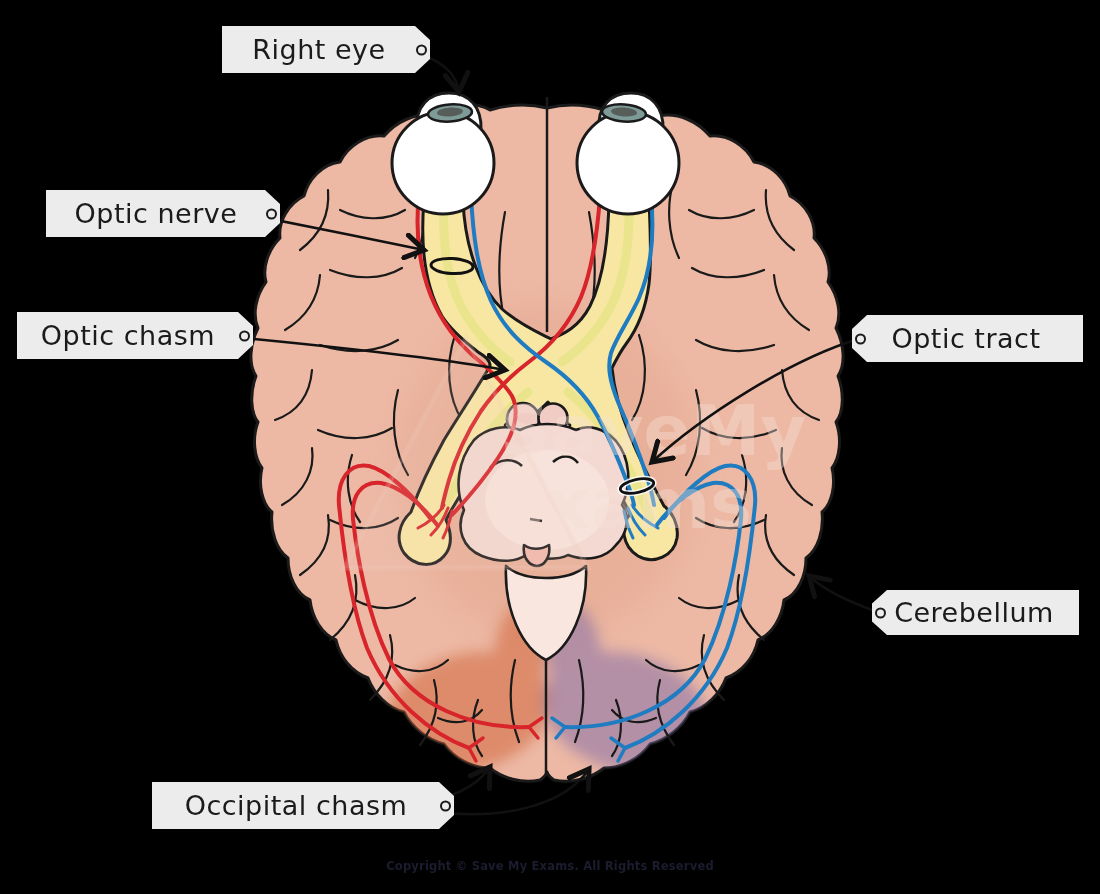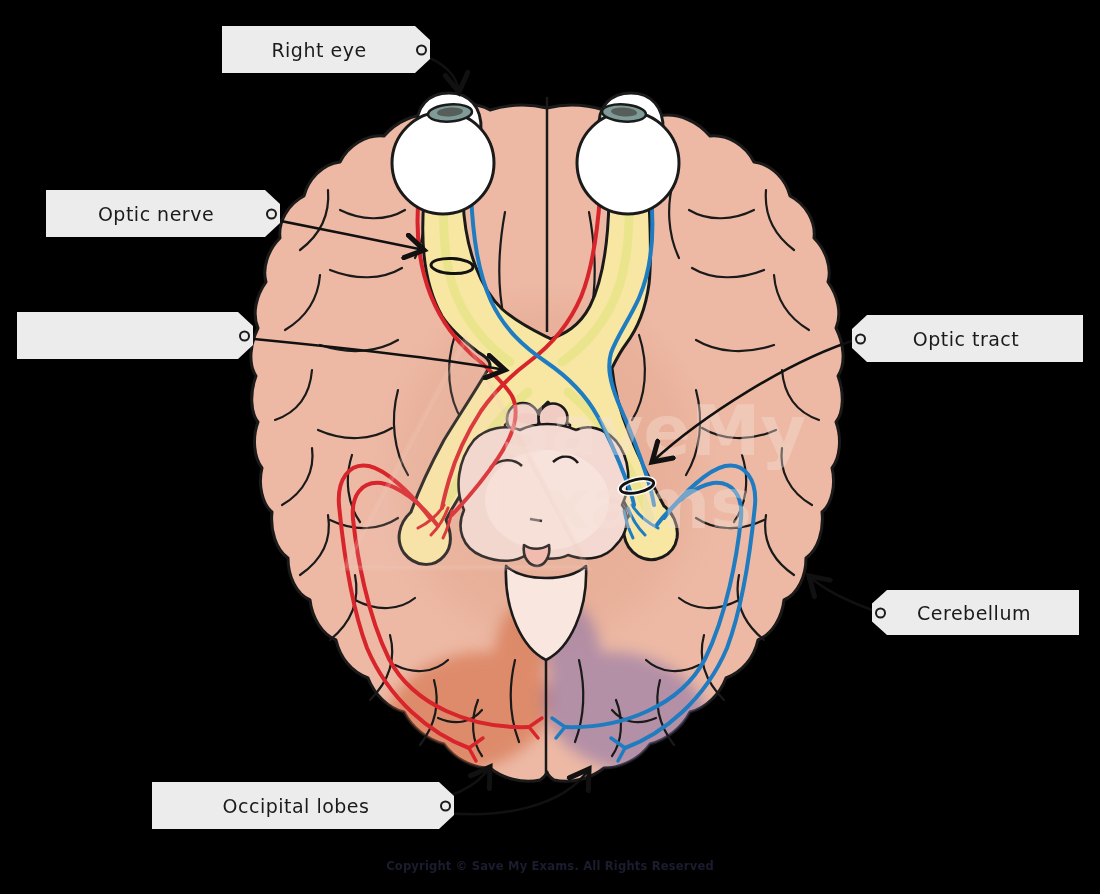--- a/index.html
+++ b/index.html
@@ -1,20 +1,20 @@
 <!DOCTYPE html>
 <html><head>
 <meta charset="utf-8">
 <style>
   html,body{margin:0;padding:0;background:#000;}
   .stage{position:relative;width:1100px;height:894px;background:#000;overflow:hidden;
          font-family:"DejaVu Sans",sans-serif;}
   .stage svg{position:absolute;left:0;top:0;}
   .tag{position:absolute;height:47px;background:#ECECEC;display:flex;align-items:center;
-       justify-content:center;font-size:19px;font-weight:500;color:#1B1B1B;letter-spacing:.5px;text-align:center;}
+       justify-content:center;font-size:27px;font-weight:500;color:#1B1B1B;letter-spacing:.5px;text-align:center;}
   .tag-right{clip-path:polygon(0 0, calc(100% - 15px) 0, 100% 30%, 100% 70%, calc(100% - 15px) 100%, 0 100%);
              padding:0 24px 0 10px;}
   .tag-left{clip-path:polygon(15px 0, 100% 0, 100% 100%, 15px 100%, 0 70%, 0 30%);
             padding:0 10px 0 7px;}
   .eyelet{position:absolute;width:7px;height:7px;border:2.5px solid #1B1B1B;border-radius:50%;
           background:#ECECEC;top:50%;transform:translateY(-50%);}
   .tag-right .eyelet{right:3px;}
   .tag-left .eyelet{left:3px;}
   .copyright{position:absolute;left:0;top:859px;width:100%;text-align:center;
              font-size:11.5px;font-weight:bold;color:#1B1C2E;letter-spacing:.2px;
@@ -212,30 +212,31 @@
 
 <div class="tag tag-right" style="left:222px;top:26px;width:174px;">
   <span>Right eye</span>
   <span class="eyelet"></span>
 </div>
 <div class="tag tag-right" style="left:46px;top:190px;width:200px;">
   <span>Optic nerve</span>
   <span class="eyelet"></span>
 </div>
 <div class="tag tag-right" style="left:17px;top:312px;width:202px;">
+  <span>Optic chasm</span>
   <span class="eyelet"></span>
 </div>
 <div class="tag tag-left" style="left:852px;top:315px;width:214px;">
   <span>Optic tract</span>
   <span class="eyelet"></span>
 </div>
 <div class="tag tag-left" style="left:872px;top:590px;width:190px;height:45px;">
   <span>Cerebellum</span>
   <span class="eyelet"></span>
 </div>
 <div class="tag tag-right" style="left:152px;top:782px;width:268px;">
-  <span>Occipital lobes</span>
+  <span>Occipital chasm</span>
   <span class="eyelet"></span>
 </div>
 
 <div class="copyright">Copyright © Save My Exams. All Rights Reserved</div>
 
 </div>
 
 </body></html>

